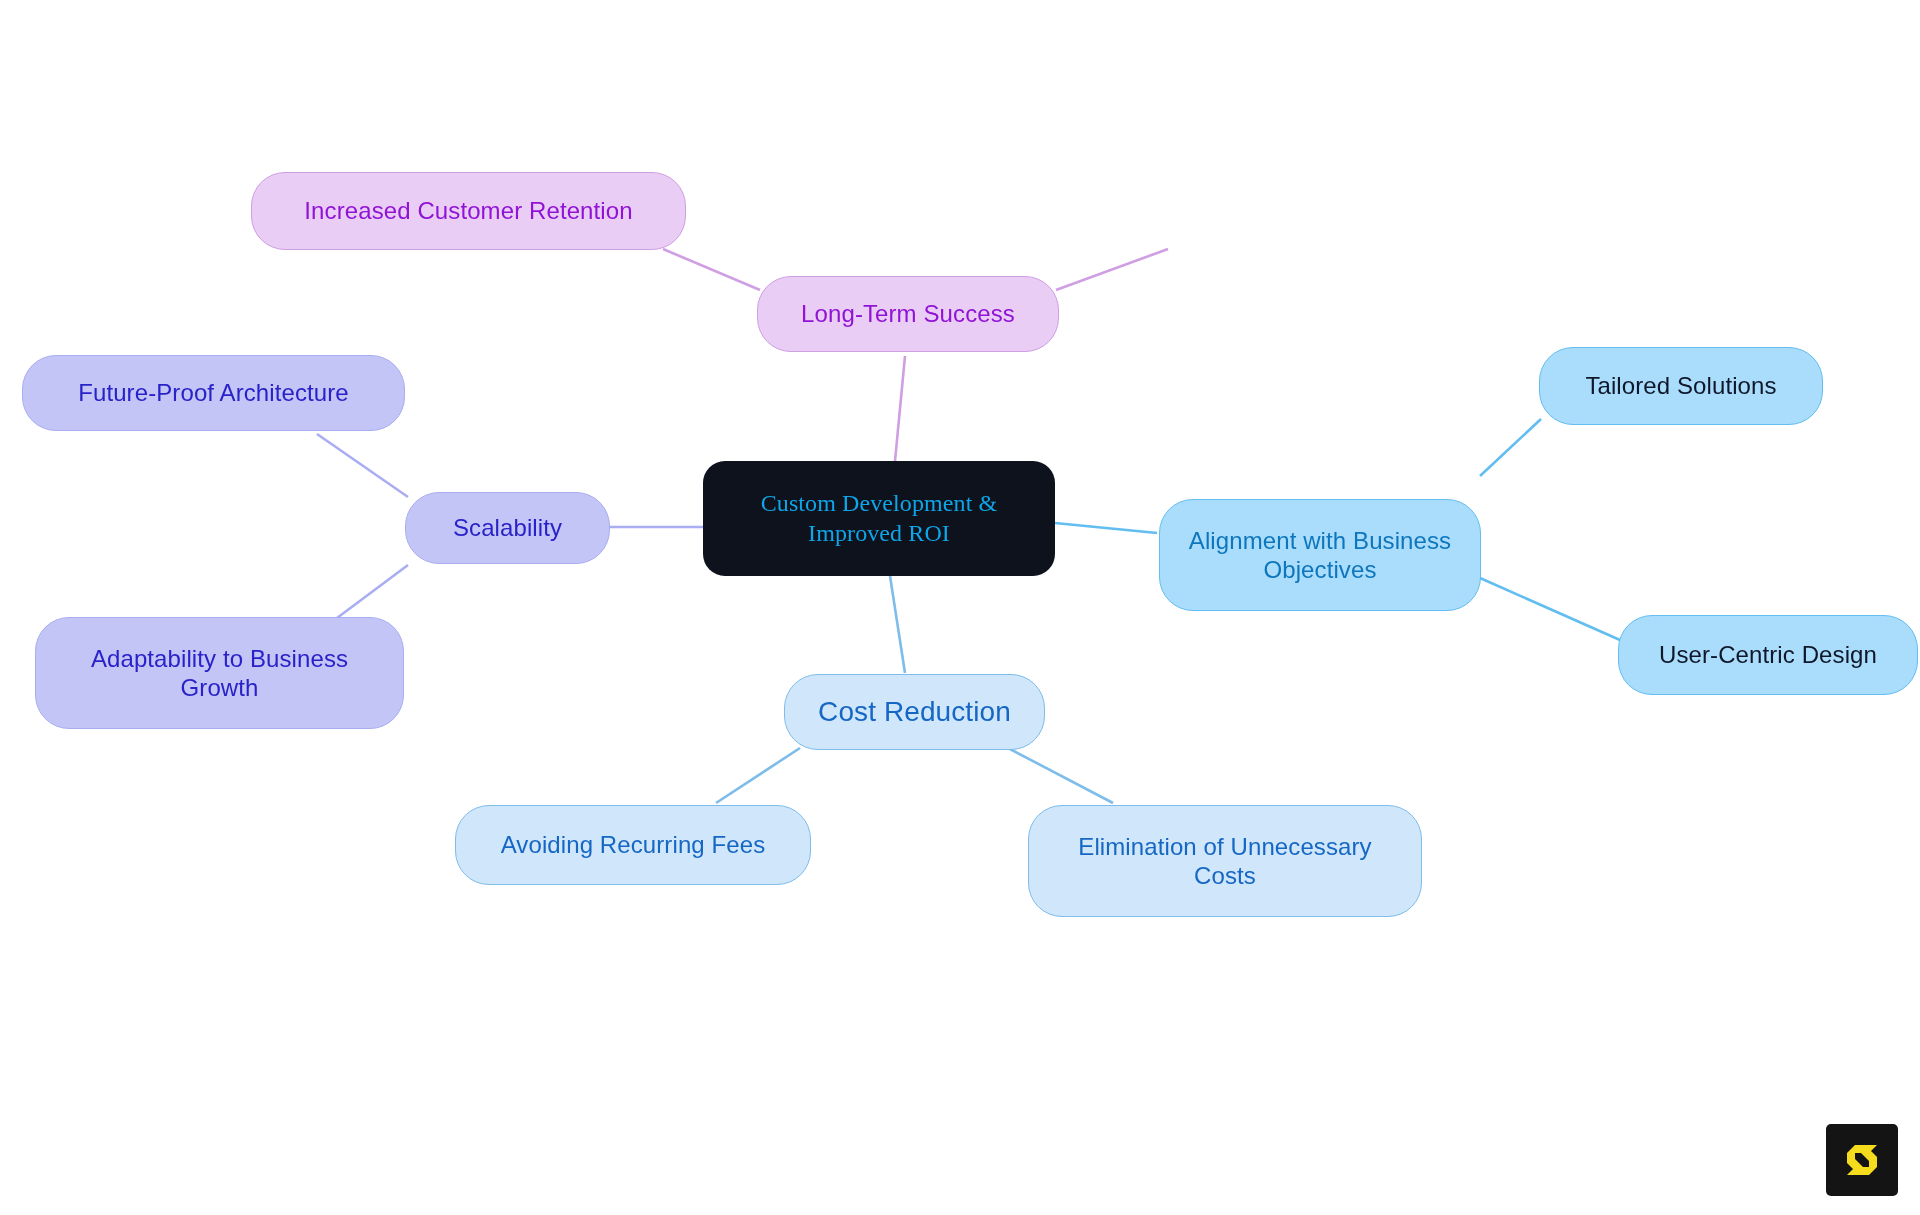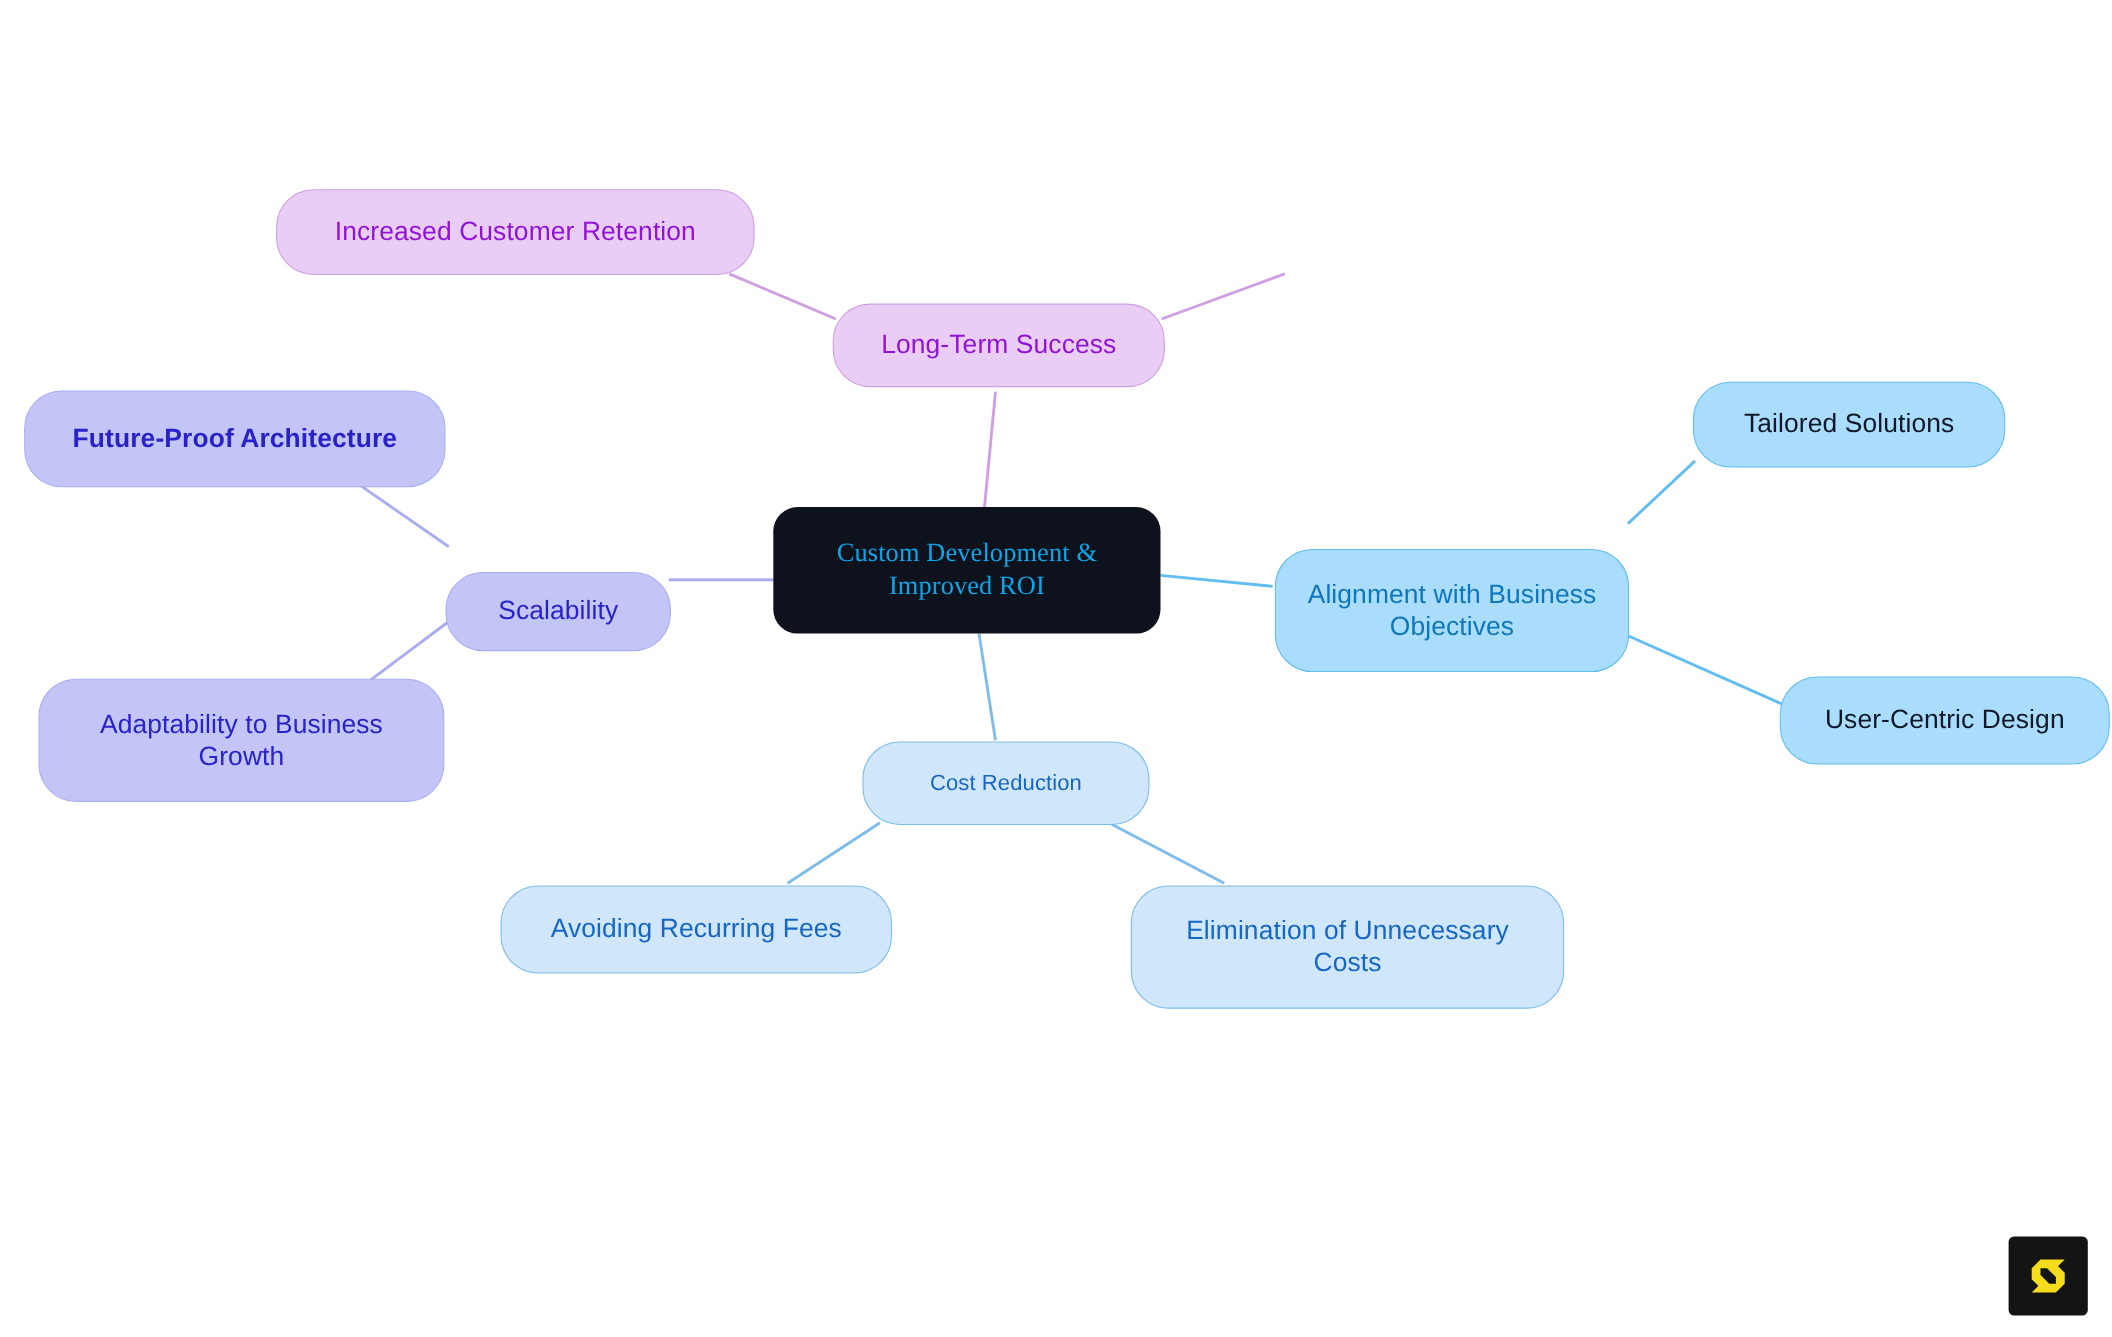--- a/index.html
+++ b/index.html
@@ -61,21 +61,20 @@
     background: #e9cdf5;
     border-color: #cf9ee3;
     color: #9013d6;
     font-size: 24px;
   }
   .node.branch-violet {
     background: #c3c5f7;
     border-color: #a9aef2;
     color: #2a22c9;
     font-size: 24px;
-    margin-top: 28px;
   }
   .node.leaf-violet {
     background: #c3c5f7;
     border-color: #a9aef2;
     color: #2a22c9;
     font-size: 24px;
   }
   .node.branch-blue {
     background: #a9ddfb;
     border-color: #62bdf0;
@@ -85,21 +84,21 @@
   .node.leaf-blue {
     background: #a9ddfb;
     border-color: #62bdf0;
     color: #0f172a;
     font-size: 24px;
   }
   .node.branch-lightblue {
     background: #cfe6fb;
     border-color: #7ebcea;
     color: #1667c4;
-    font-size: 20px;
+    font-size: 28px;
   }
   .node.leaf-lightblue {
     background: #cfe6fb;
     border-color: #7ebcea;
     color: #1667c4;
     font-size: 24px;
   }
   #brand-logo {
     position: absolute;
     left: 1826px;
@@ -149,21 +148,21 @@
   <div class="node root" style="left:703px; top:461px; width:352px; height:115px;">Custom Development &amp;
 Improved ROI</div>
 
   <div class="node branch-purple" style="left:757px; top:276px; width:302px; height:76px;">Long-Term Success</div>
 
   <div class="node leaf-purple" style="left:251px; top:172px; width:435px; height:78px;">Increased Customer Retention</div>
 
 
   <div class="node branch-violet" style="left:405px; top:492px; width:205px; height:72px;">Scalability</div>
 
-  <div class="node leaf-violet" style="left:22px; top:355px; width:383px; height:88px;font-weight:bold;">Future-Proof Architecture</div>
+  <div class="node leaf-violet" style="left:22px; top:355px; width:383px; height:76px;">Future-Proof Architecture</div>
 
   <div class="node leaf-violet" style="left:35px; top:617px; width:369px; height:112px;">Adaptability to Business
 Growth</div>
 
   <div class="node branch-blue" style="left:1159px; top:476px; width:322px; height:112px;margin-top:23px;">Alignment with Business
 Objectives</div>
 
   <div class="node leaf-blue" style="left:1539px; top:347px; width:284px; height:78px;">Tailored Solutions</div>
 
   <div class="node leaf-blue" style="left:1618px; top:615px; width:300px; height:80px;">User-Centric Design</div>

